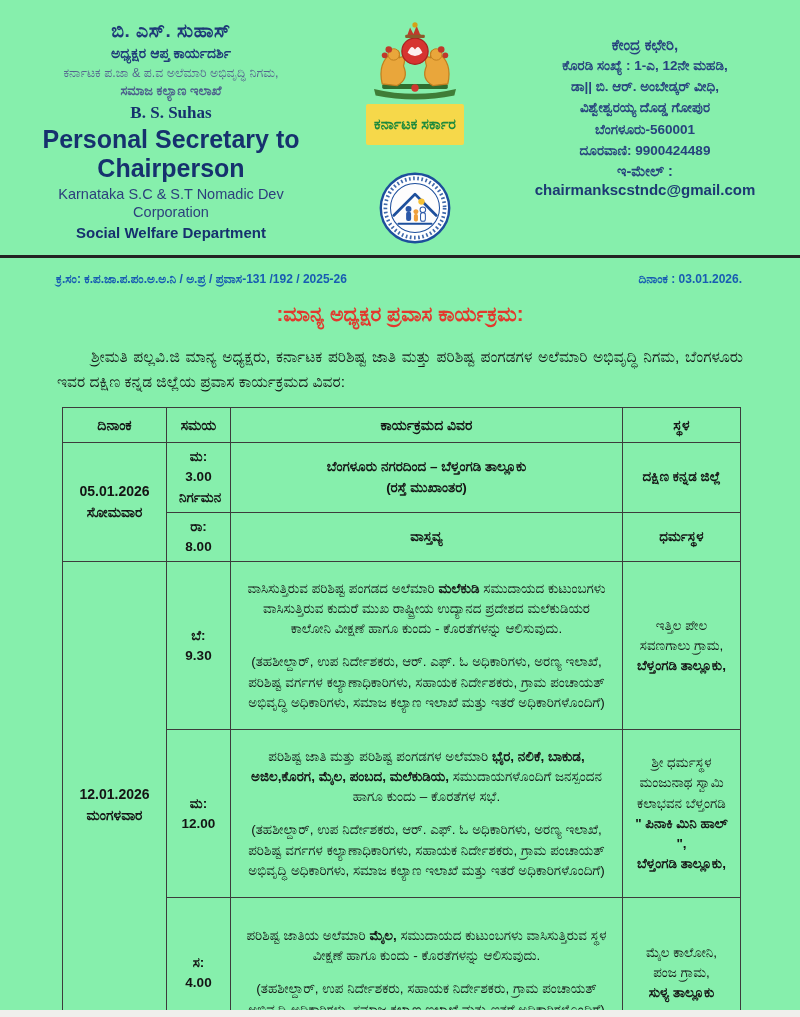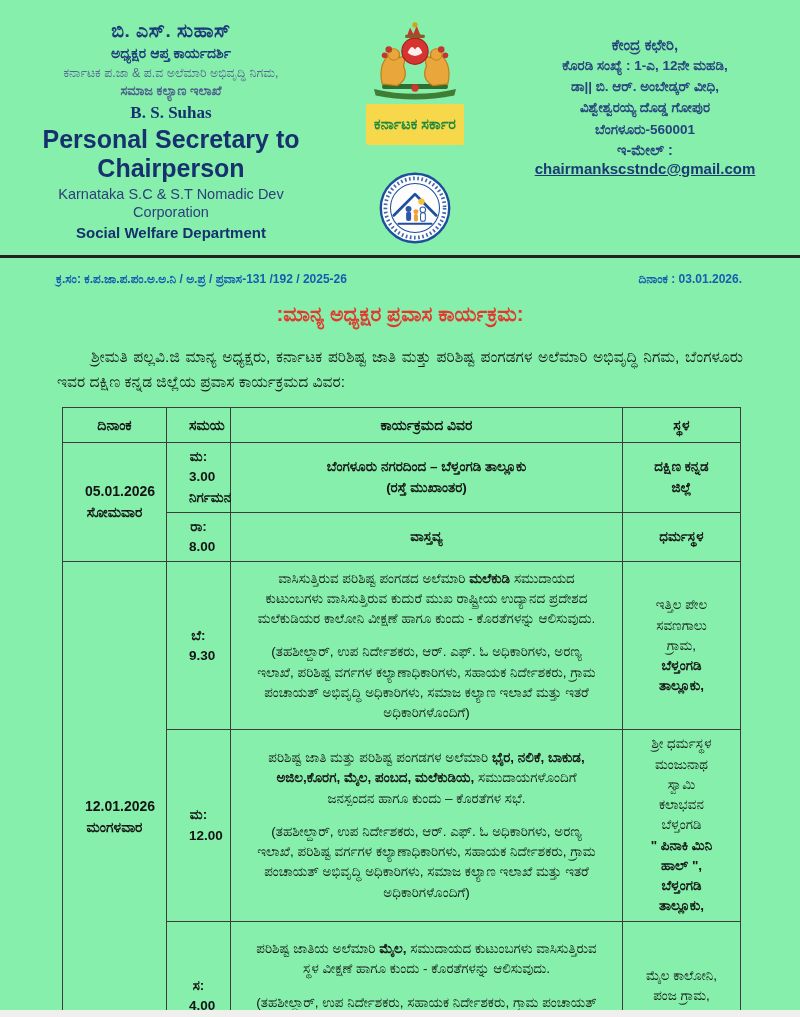--- a/index.html
+++ b/index.html
@@ -16,32 +16,32 @@
   .lh-left .en-title{font-size:25px;font-weight:bold;margin-top:2px;color:#16316e;}
   .lh-left .en-org{font-size:14.5px;color:#2c3f7c;margin-top:2px;line-height:1.25;}
   .lh-left .en-dept{font-size:15px;font-weight:bold;margin-top:3px;color:#16316e;}
   .lh-center{width:166px;display:flex;flex-direction:column;align-items:center;}
   .govt-band{margin-top:2px;background:#f6d84a;color:#1f8a3d;font-weight:bold;font-size:14.5px;
              padding:12px 8px;border-radius:2px;white-space:nowrap;}
   .lh-right{flex:1;text-align:center;color:#27437e;padding-top:16px;}
   .lh-right .office{font-size:15px;font-weight:bold;}
   .lh-right .addr{font-size:13.5px;font-weight:600;margin-top:3px;line-height:1.35;}
   .lh-right .email-label{font-size:14.5px;font-weight:bold;margin-top:3px;}
-  .lh-right .email{font-size:15px;font-weight:bold;color:#1d3a74;margin-top:1px;text-decoration:underline;}
+  .lh-right .email{font-size:15px;font-weight:bold;color:#1d3a74;margin-top:1px;}
   .rule{border:0;border-top:3px solid #232323;margin:6px 0 0 0;width:100%;}
   
   .refline{display:flex;justify-content:space-between;padding:14px 58px 0 56px;
            color:#185cb2;font-weight:bold;font-size:12px;}
   .doc-title{text-align:center;color:#e2382d;font-weight:bold;font-size:20.5px;margin:16px 0 0 0;}
   .intro{margin:18px 57px 0 57px;font-size:15.5px;line-height:1.62;text-align:justify;
          text-indent:34px;color:#151515;}
   
   table.tour{border-collapse:collapse;margin:13px 0 0 62px;width:678px;table-layout:fixed;
              font-size:13.5px;color:#141414;}
-  table.tour th,table.tour td{border:1.6px solid #3c3c3c;padding:4px 22px;text-align:center;
+  table.tour th,table.tour td{border:1.6px solid #3c3c3c;padding:4px 12px;text-align:center;
              vertical-align:middle;line-height:1.5;}
   table.tour th{font-weight:bold;font-size:14px;height:26px;}
   .c-date{width:104px;} .c-time{width:64px;} .c-details{width:392px;} .c-place{width:118px;}
   td.date-cell{font-weight:bold;font-size:14px;line-height:1.6;}
   td.time-cell{font-weight:bold;font-size:13.5px;}
   td.details-cell p{margin:0;}
   td.details-cell p.officials{margin-top:13px;font-weight:normal;text-align:center;}
   td.details-cell .hl{font-weight:bold;}
   td.place-cell{font-size:13.5px;line-height:1.65;}
   td.place-cell .hl{font-weight:bold;display:inline;}
@@ -103,20 +103,21 @@
         <path d="M22,57 H58" stroke="#1d4f9c" stroke-width="2" stroke-linecap="round"></path>
       </svg>
     </div>
 
     <div class="lh-right">
       <div class="office">ಕೇಂದ್ರ ಕಛೇರಿ,</div>
       <div class="addr">ಕೊರಡಿ ಸಂಖ್ಯೆ : 1-ಎ, 12ನೇ ಮಹಡಿ,</div>
       <div class="addr">ಡಾ|| ಬಿ. ಆರ್. ಅಂಬೇಡ್ಕರ್ ವೀಧಿ,</div>
       <div class="addr">ವಿಶ್ವೇಶ್ವರಯ್ಯ ದೊಡ್ಡ ಗೋಪುರ</div>
       <div class="addr">ಬೆಂಗಳೂರು-560001</div>
+      <div class="addr">ದೂರವಾಣಿ: 9900424489</div>
       <div class="email-label">ಇ-ಮೇಲ್ :</div>
       <div class="email">chairmankscstndc@gmail.com</div>
     </div>
   </header>
 
   <hr class="rule">
 
   <div class="refline">
     <span>ಕ್ರ.ಸಂ: ಕ.ಪ.ಜಾ.ಪ.ಪಂ.ಅ.ಅ.ನಿ / ಅ.ಪ್ರ / ಪ್ರವಾಸ-131 /192 / 2025-26</span>
     <span>ದಿನಾಂಕ : 03.01.2026.</span>

